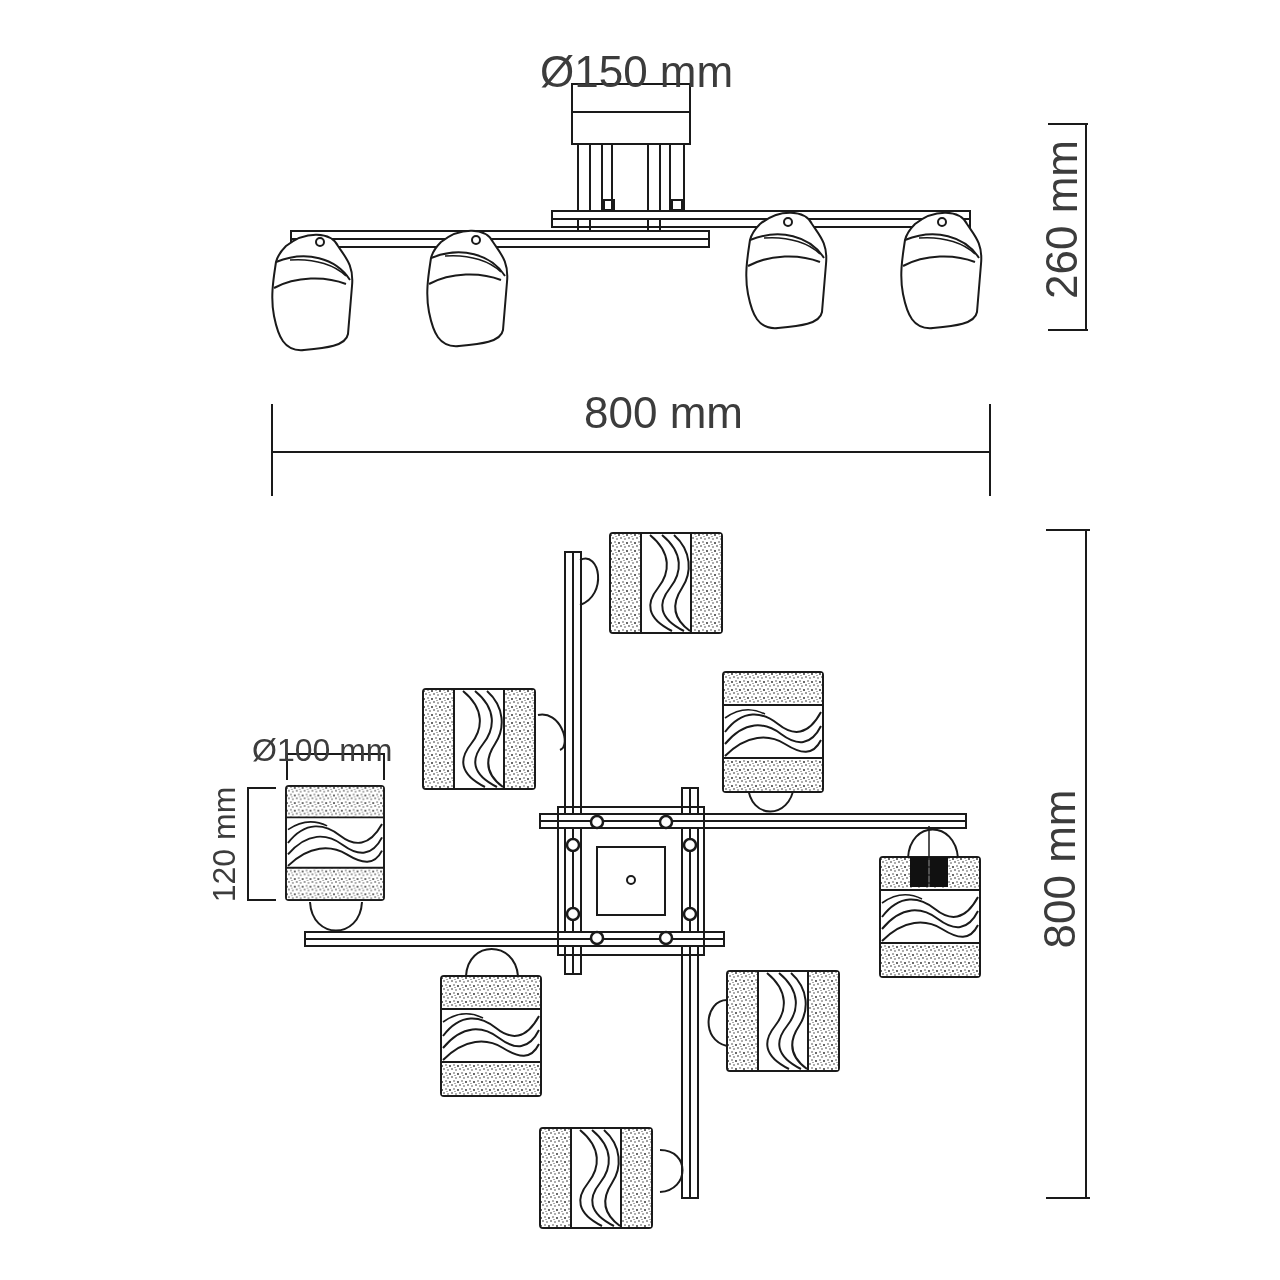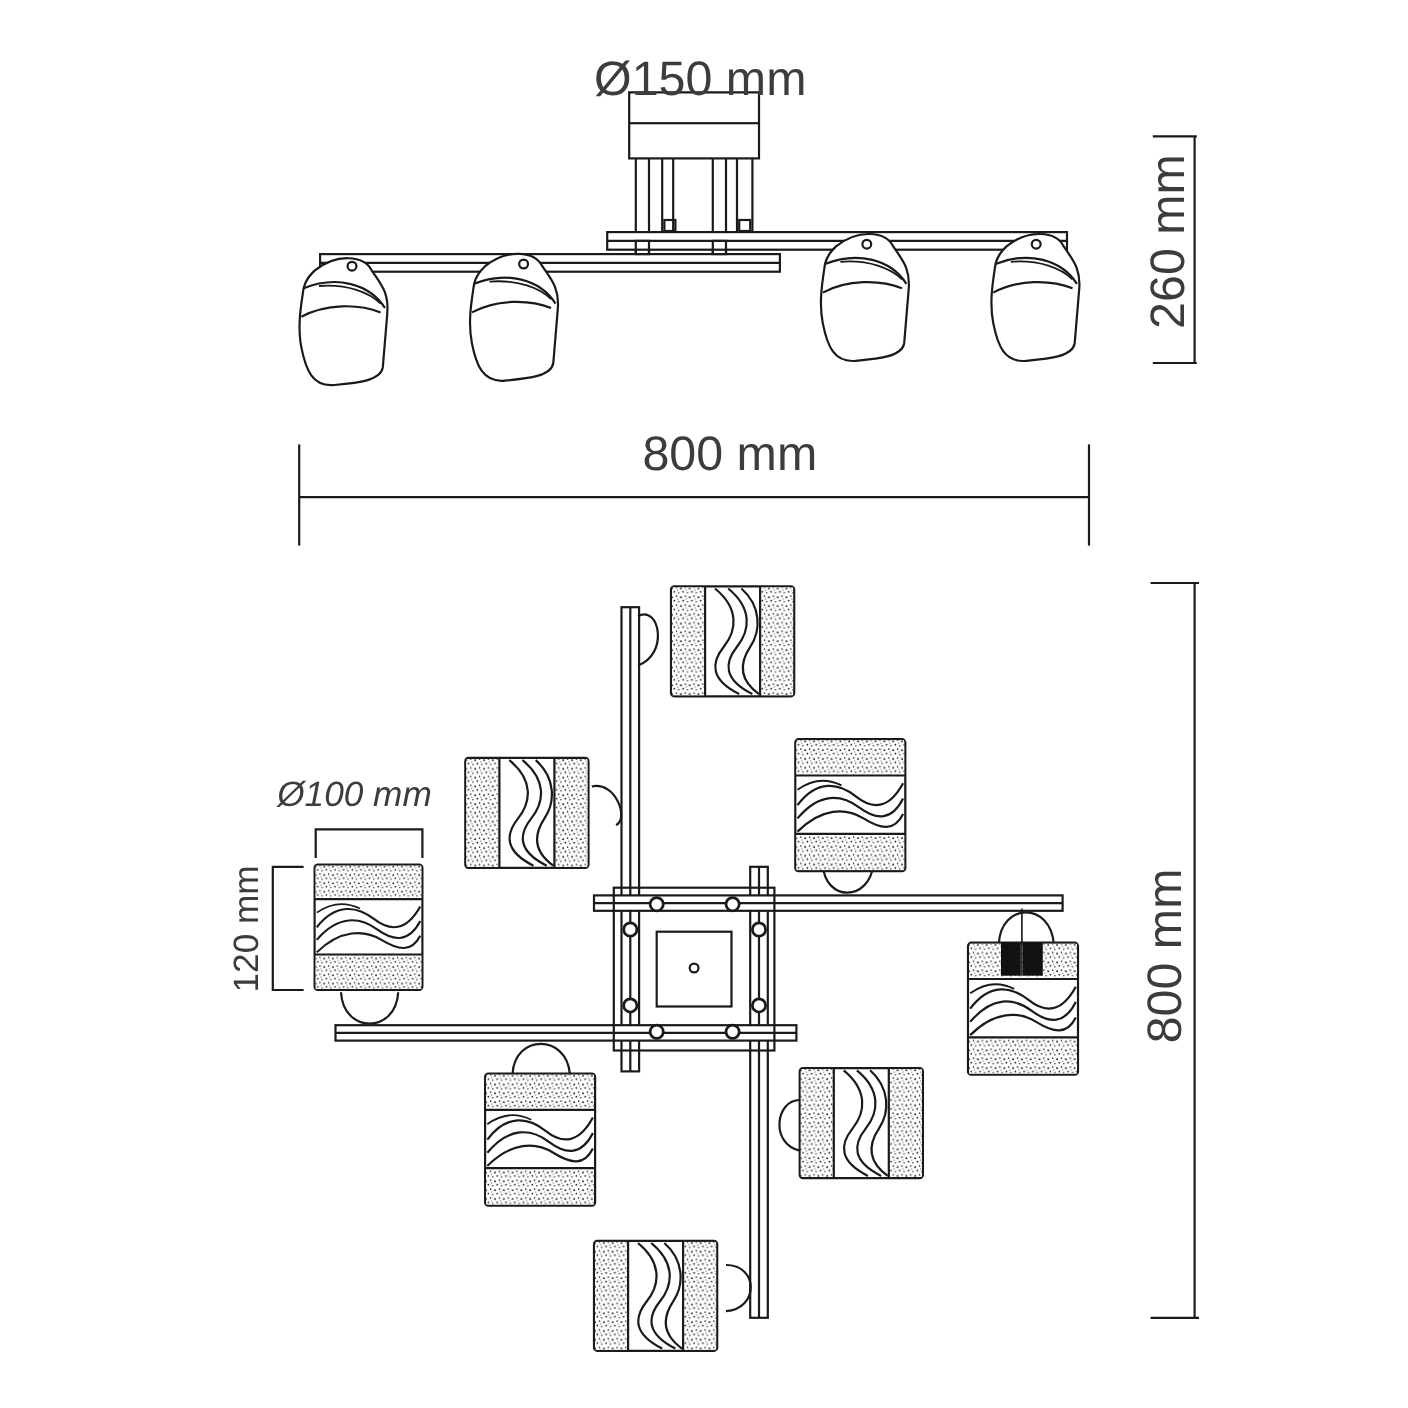--- a/index.html
+++ b/index.html
@@ -177,14 +177,14 @@
     <rect x="910" y="857" width="18" height="30" fill="#111"></rect>
     <rect x="930" y="857" width="18" height="30" fill="#111"></rect>
     <line x1="929" y1="826" x2="929" y2="887" stroke="#1a1a1a" stroke-width="1.5"></line>
   </g>
 </svg>
 
 <div class="lbl big" style="left:540px; top:20px;margin-top:27px;">Ø150 mm</div>
 <div class="lbl big vert" style="left:992px; top:204px; width:140px; text-align:center;">260 mm</div>
 <div class="lbl big" style="left:584px; top:388px;">800 mm</div>
 <div class="lbl big vert" style="left:980px; top:844px; width:160px; text-align:center;">800 mm</div>
-<div class="lbl sm" style="left:252px; top:704px;font-style:italic;">Ø100 mm</div>
+<div class="lbl sm" style="left:252px; top:732px;">Ø100 mm</div>
 <div class="lbl sm vert" style="left:164px; top:826px; width:120px; text-align:center;">120 mm</div>
 
 </body></html>

